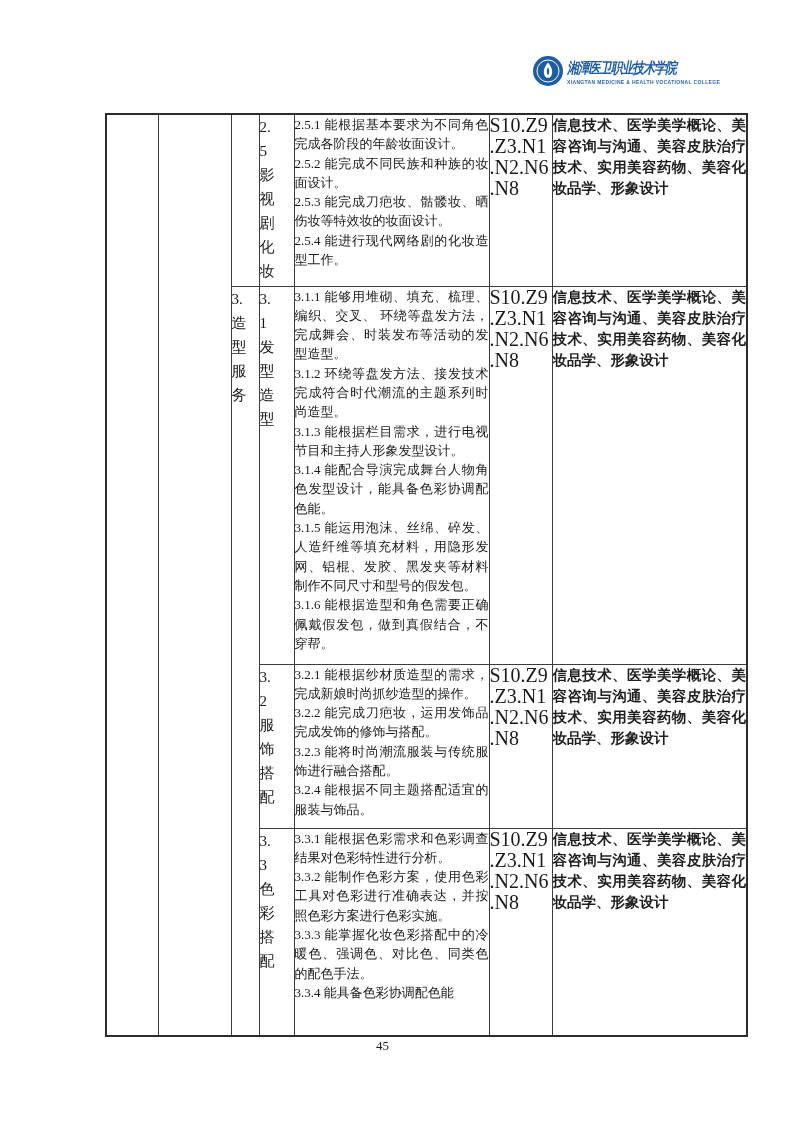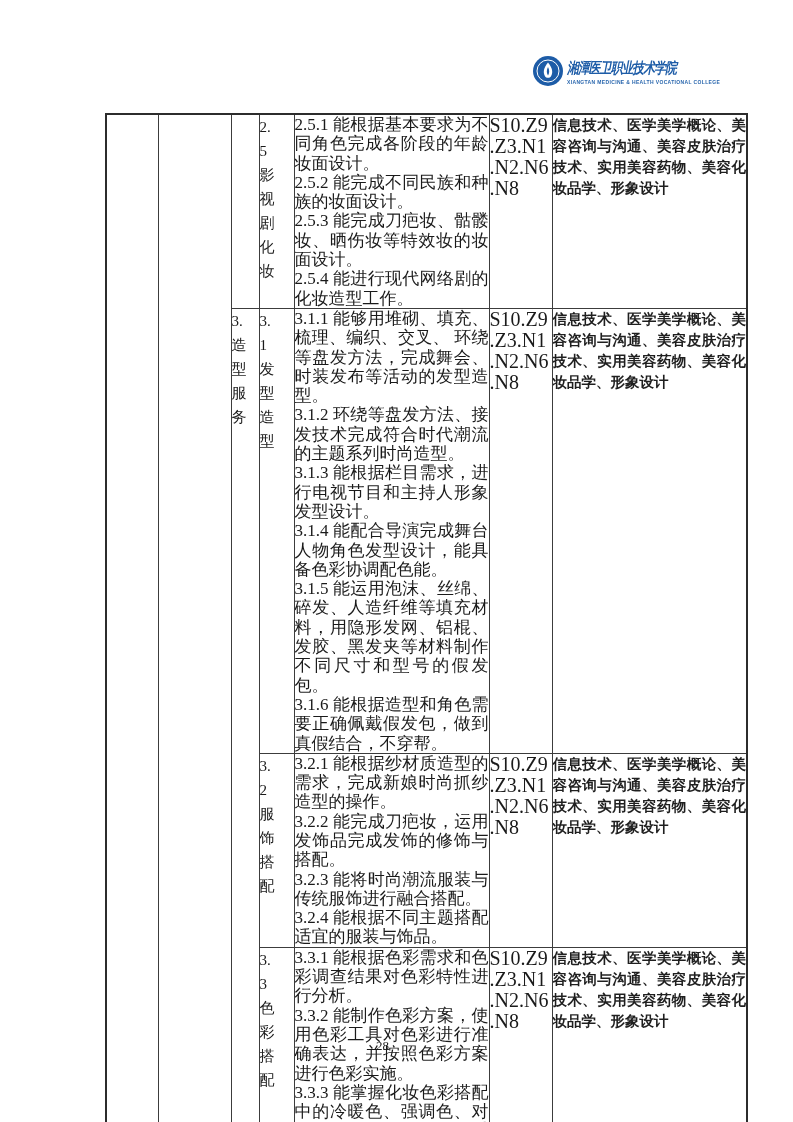--- a/index.html
+++ b/index.html
@@ -27,21 +27,21 @@
     position:absolute; left:105px; top:113px; width:641px;
     border-collapse:collapse; table-layout:fixed;
     border:2px solid #2c2c2c;
   }
   table.skill td { border:1px solid #3c3c3c; vertical-align:top; padding:0; overflow:hidden; }
   td.c-left { background:#ffffff; }
   td.c-vert {
     font-size:15px; line-height:24px; padding:1px 0 0 4px; letter-spacing:0;
   }
   td.c-vert div { height:24px; }
-  td.c-content { font-size:17px; line-height:19.3px; padding:1px 3px 0 5px; }
+  td.c-content { font-size:13px; line-height:19.3px; padding:1px 3px 0 5px; }
   td.c-content p { margin:0; text-align:justify; }
   td.c-code { font-size:20px; line-height:21px; padding:2px 1px 0 5px; }
   td.c-code div { white-space:nowrap; }
   td.c-course {
     font-size:14.5px; line-height:21px; padding:2px 3px 0 6px;
     font-family:"Liberation Sans","DejaVu Sans",sans-serif; font-weight:600; color:#1f1f1f;
     text-align:justify;
     margin-left:12px;
   }
   
@@ -180,15 +180,15 @@
             <div>S10.Z9</div>
             <div>.Z3.N1</div>
             <div>.N2.N6</div>
             <div>.N8</div>
           </td>
           <td class="c-course">信息技术、医学美学概论、美容咨询与沟通、美容皮肤治疗技术、实用美容药物、美容化妆品学、形象设计</td>
         </tr>
       </tbody>
   </table>
 
-  <div class="page-number">28</div>
+  <div class="page-number">45</div>
 
 </div>
 
 </body></html>

